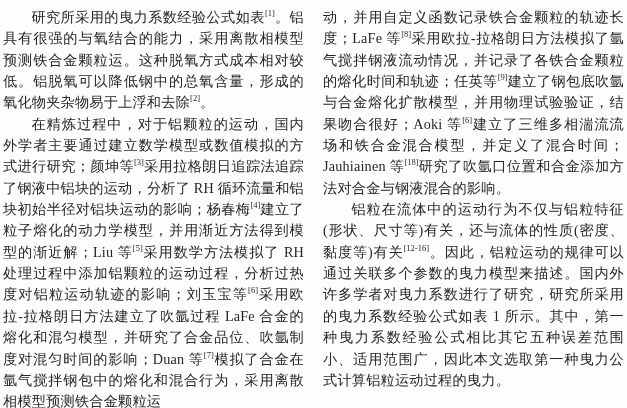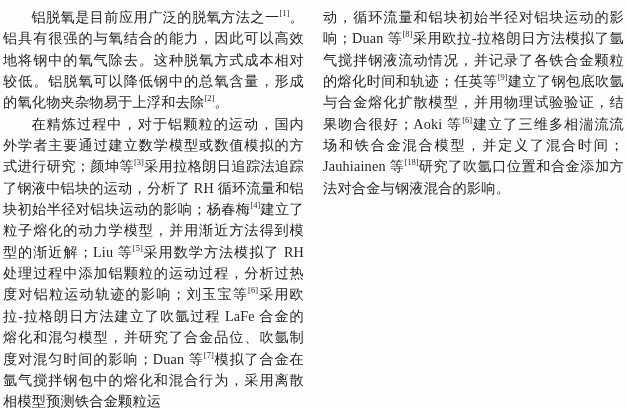--- a/index.html
+++ b/index.html
@@ -41,19 +41,20 @@
     line-height: 0;
     vertical-align: super;
     letter-spacing: 0;
   }
 </style>
 </head>
 <body>
 
 <div class="page">
   <div class="column">
-      <p class="para indent"><span>铝脱氧是目前应用广泛的脱氧方法之一</span><sup class="cite">[1]</sup><span>。铝具有很强的与氧结合的能力，因此可以高效地将钢中的氧气除去。这种脱氧方式成本相对较低。铝脱氧可以降低钢中的总氧含量，形成的氧化物夹杂物易于上浮和去除</span><sup class="cite">[2]</sup><span>。</span></p>
+      <p class="para indent"><span>研究所采用的曳力系数经验公式如表</span><sup class="cite">[1]</sup><span>。铝具有很强的与氧结合的能力，采用离散相模型预测铁合金颗粒运。这种脱氧方式成本相对较低。铝脱氧可以降低钢中的总氧含量，形成的氧化物夹杂物易于上浮和去除</span><sup class="cite">[2]</sup><span>。</span></p>
       <p class="para indent"><span>在精炼过程中，对于铝颗粒的运动，国内外学者主要通过建立数学模型或数值模拟的方式进行研究；颜坤等</span><sup class="cite">[3]</sup><span>采用拉格朗日追踪法追踪了钢液中铝块的运动，分析了 RH 循环流量和铝块初始半径对铝块运动的影响；杨春梅</span><sup class="cite">[4]</sup><span>建立了粒子熔化的动力学模型，并用渐近方法得到模型的渐近解；Liu 等</span><sup class="cite">[5]</sup><span>采用数学方法模拟了 RH 处理过程中添加铝颗粒的运动过程，分析过热度对铝粒运动轨迹的影响；刘玉宝等</span><sup class="cite">[6]</sup><span>采用欧拉-拉格朗日方法建立了吹氩过程 LaFe 合金的熔化和混匀模型，并研究了合金品位、吹氩制度对混匀时间的影响；Duan 等</span><sup class="cite">[7]</sup><span>模拟了合金在氩气搅拌钢包中的熔化和混合行为，采用离散相模型预测铁合金颗粒运</span></p>
     </div>
   <div class="column">
-      <p class="para"><span>动，循环流量和铝块初始半径对铝块运动的影响；Duan 等</span><sup class="cite">[8]</sup><span>采用欧拉-拉格朗日方法模拟了氩气搅拌钢液流动情况，并记录了各铁合金颗粒的熔化时间和轨迹；任英等</span><sup class="cite">[9]</sup><span>建立了钢包底吹氩与合金熔化扩散模型，并用物理试验验证，结果吻合很好；Aoki 等</span><sup class="cite">[6]</sup><span>建立了三维多相湍流流场和铁合金混合模型，并定义了混合时间；Jauhiainen 等</span><sup class="cite">[18]</sup><span>研究了吹氩口位置和合金添加方法对合金与钢液混合的影响。</span></p>
+      <p class="para"><span>动，并用自定义函数记录铁合金颗粒的轨迹长度；LaFe 等</span><sup class="cite">[8]</sup><span>采用欧拉-拉格朗日方法模拟了氩气搅拌钢液流动情况，并记录了各铁合金颗粒的熔化时间和轨迹；任英等</span><sup class="cite">[9]</sup><span>建立了钢包底吹氩与合金熔化扩散模型，并用物理试验验证，结果吻合很好；Aoki 等</span><sup class="cite">[6]</sup><span>建立了三维多相湍流流场和铁合金混合模型，并定义了混合时间；Jauhiainen 等</span><sup class="cite">[18]</sup><span>研究了吹氩口位置和合金添加方法对合金与钢液混合的影响。</span></p>
+      <p class="para indent"><span>铝粒在流体中的运动行为不仅与铝粒特征(形状、尺寸等)有关，还与流体的性质(密度、黏度等)有关</span><sup class="cite">[12-16]</sup><span>。因此，铝粒运动的规律可以通过关联多个参数的曳力模型来描述。国内外许多学者对曳力系数进行了研究，研究所采用的曳力系数经验公式如表 1 所示。其中，第一种曳力系数经验公式相比其它五种误差范围小、适用范围广，因此本文选取第一种曳力公式计算铝粒运动过程的曳力。</span></p>
     </div>
 </div>
 
 </body></html>

